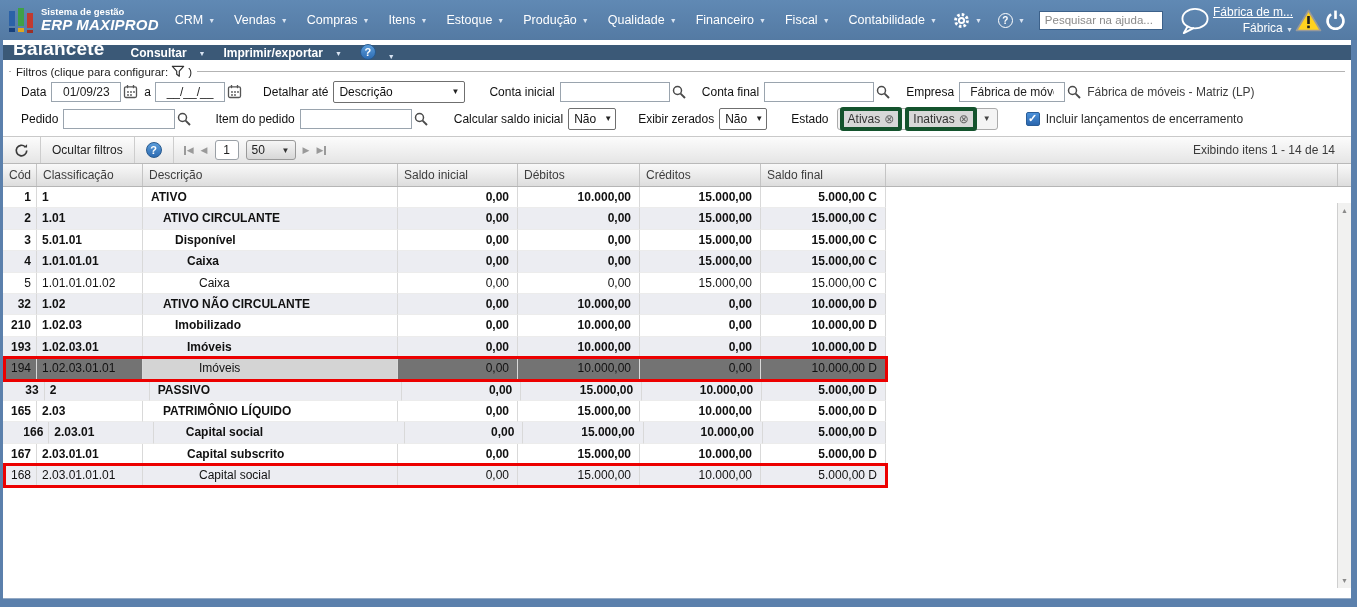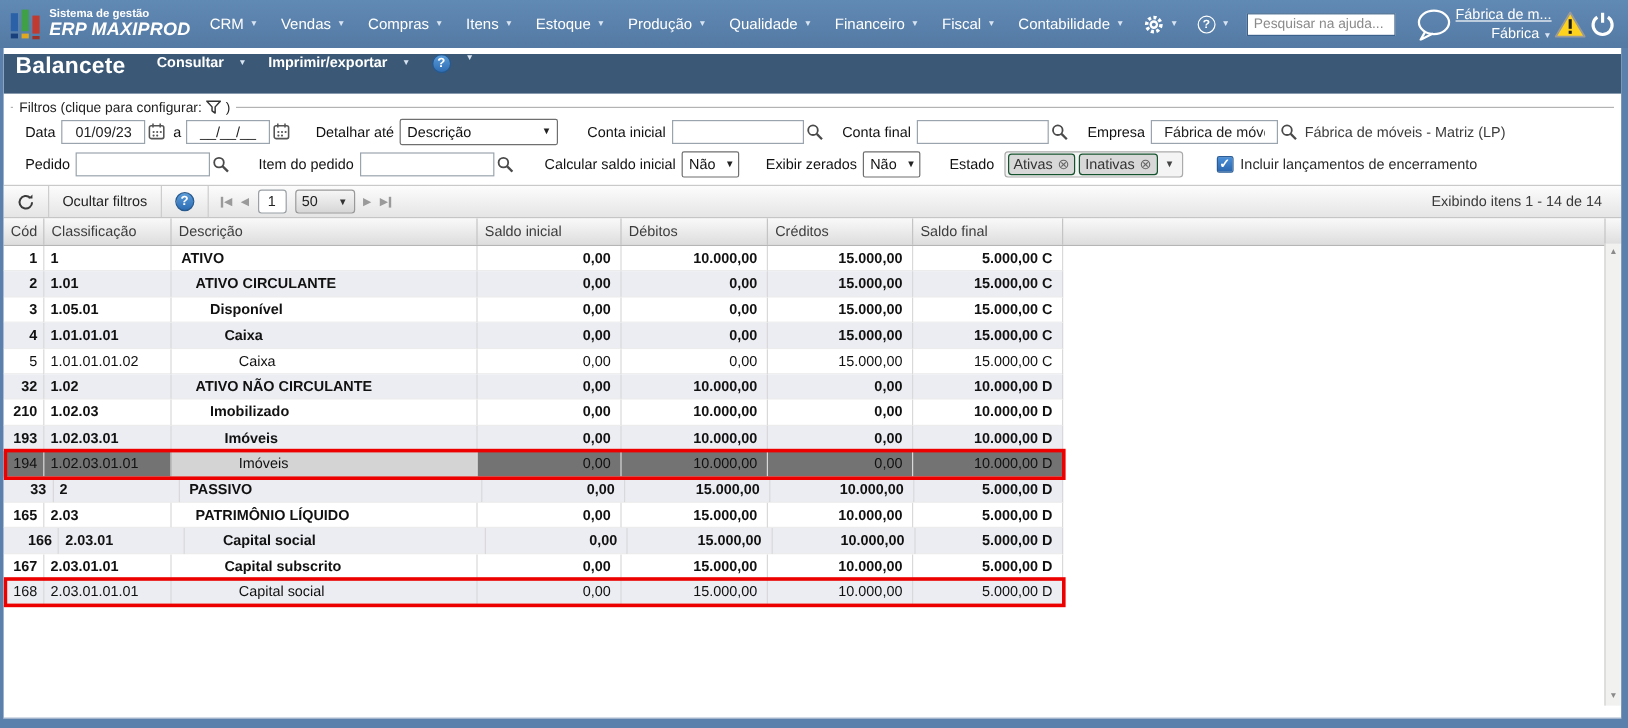--- a/index.html
+++ b/index.html
@@ -26,21 +26,21 @@
   .company { display:flex; flex-direction:column; align-items:flex-end; line-height:1.35; }
   .company a { color:#fff; font-size:12px; text-decoration:underline; cursor:pointer; }
   .company .sel { font-size:12px; cursor:pointer; }
   .company .sel .arr { font-size:7px; color:#d9e4f2; }
 
   
   .content { position:absolute; top:40px; left:3px; width:1348px; height:559px; background:#fff;
              border-bottom:1px solid #93a9c4; padding-top:5px; overflow:hidden; }
 
   
-  .phead { height:33px; background:#3b5977; display:flex; align-items:flex-start; padding-left:10px; color:#fff; }
+  .phead { height:15px; background:#3b5977; display:flex; align-items:flex-end; padding-left:10px; color:#fff; }
   .phead h1 { font-size:19px; font-weight:bold; letter-spacing:.2px; margin-right:26px; }
   .pmenu { font-size:12px; font-weight:bold; margin-right:18px; display:flex; align-items:center; cursor:pointer; }
   .blue-q { width:16px; height:16px; border-radius:50%; background:linear-gradient(#5b9ddb,#2d6cb2);
             border:1px solid #27598e; color:#fff; font-size:11px; font-weight:bold;
             display:flex; align-items:center; justify-content:center; cursor:pointer; }
   .phead .icon-arr { margin-left:12px; cursor:pointer; }
 
   
   fieldset.filters { border:none; border-top:1px solid #b3b3b3; margin:5px 6px 0 6px; padding:0; }
   fieldset.filters legend { font-size:11.5px; color:#222; padding:0 5px; margin-left:2px;
@@ -50,21 +50,21 @@
   .tinput { height:20px; border:1px solid #9aa4ae; font-size:12px; padding:0 10px; color:#222;
             font-family:"Liberation Sans",sans-serif; }
   .date { width:70px; text-align:center; }
   .icon-btn { display:inline-flex; align-items:center; justify-content:center; width:18px; height:20px; cursor:pointer; }
   .fsel { display:inline-flex; align-items:center; justify-content:space-between; border:1px solid #6f6f6f;
           border-radius:2px; background:#fff; height:22px; padding:0 5px; cursor:pointer; }
   .fsel .sarr { font-size:8px; color:#222; margin-left:8px; }
   .w132 { width:132px; } .w46 { width:48px; }
   .chipbox { display:inline-flex; align-items:center; border:1px solid #ababab; border-radius:3px;
              background:#f4f4f4; padding:1px 3px 1px 2px; gap:3px; height:22px; }
-  .chip { display:inline-flex; align-items:center; background:#d8d8d8; border:1px solid #14532d;
+  .chip { display:inline-flex; align-items:center; background:#d8d8d8; border:4px solid #14532d;
           border-radius:3px; padding:1px 4px; font-size:12px; color:#333; cursor:pointer; }
   .chip .cx { margin-left:4px; color:#666; font-size:12px; cursor:pointer; }
   .chipbox .sarr { font-size:8px; color:#444; margin:0 3px; cursor:pointer; }
   .chk { width:14px; height:14px; border:1px solid #2a5d97; border-radius:2px;
          background:linear-gradient(#4a90d9,#2a66ad); color:#fff; font-size:11px; font-weight:bold;
          display:inline-flex; align-items:center; justify-content:center; cursor:pointer; }
 
   
   .toolbar { margin-top:4px; height:28px; background:linear-gradient(#fcfcfc,#e5e5e5);
              border-top:1px solid #c9c9c9; border-bottom:1px solid #b9b9b9;
@@ -388,21 +388,21 @@
         <div class="cell c0" style="width: 34px;">2</div>
         <div class="cell c1" style="width: 106px;">1.01</div>
         <div class="cell c2" style="width: 255px; padding-left: 20px;">ATIVO CIRCULANTE</div>
         <div class="cell c3 num" style="width: 120px;">0,00</div>
         <div class="cell c4 num" style="width: 122px;">0,00</div>
         <div class="cell c5 num" style="width: 121px;">15.000,00</div>
         <div class="cell c6 num" style="width: 125px;">15.000,00 C</div>
       </div>
       <div class="trow b">
         <div class="cell c0" style="width: 34px;">3</div>
-        <div class="cell c1" style="width: 106px;">1.05.01</div>
+        <div class="cell c1" style="width: 106px;">5.01.01</div>
         <div class="cell c2" style="width: 255px; padding-left: 32px;">Disponível</div>
         <div class="cell c3 num" style="width: 120px;">0,00</div>
         <div class="cell c4 num" style="width: 122px;">0,00</div>
         <div class="cell c5 num" style="width: 121px;">15.000,00</div>
         <div class="cell c6 num" style="width: 125px;">15.000,00 C</div>
       </div>
       <div class="trow alt b">
         <div class="cell c0" style="width: 34px;">4</div>
         <div class="cell c1" style="width: 106px;">1.01.01.01</div>
         <div class="cell c2" style="width: 255px; padding-left: 44px;">Caixa</div>

